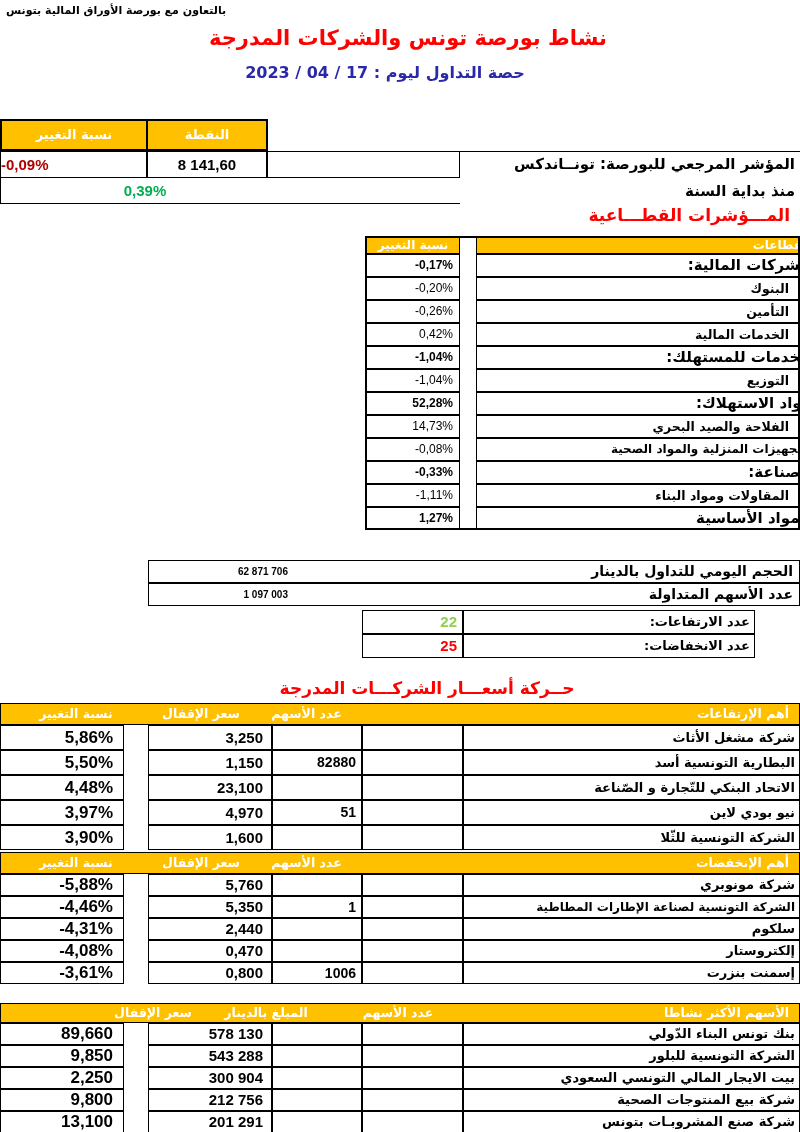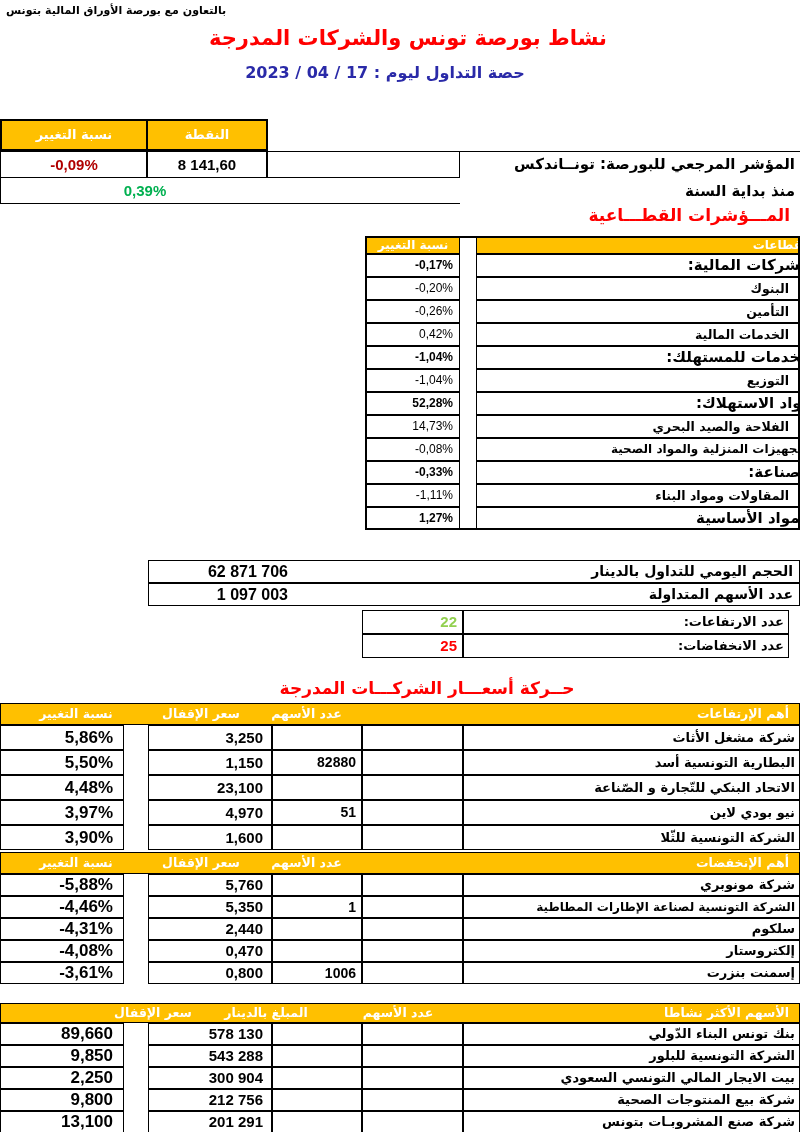--- a/index.html
+++ b/index.html
@@ -46,24 +46,24 @@
   .sec-major-l{font-size:15px;font-weight:bold;padding-right:4px;box-sizing:border-box}
   .sec-major-v{font-size:12px;padding-right:6px;box-sizing:border-box}
   .sec-sub-l{font-size:12.5px;font-weight:bold;padding-right:26px;box-sizing:border-box}
   .sec-sub-v{font-size:12px;font-weight:normal;padding-right:6px;box-sizing:border-box}
   .sec-outline{left:365px;top:236px;width:435px;height:294px;border:2px solid #000;box-sizing:border-box;pointer-events:none;background:transparent}
 
   
   .vol-row{left:148px;width:652px;height:23px;line-height:21px}
   .vol-r1{top:560px}
   .vol-r2{top:583px}
-  .vol-num{left:148px;width:140px;height:34px;line-height:23px;font-size:16px}
+  .vol-num{left:148px;width:140px;height:34px;line-height:23px;font-size:10px}
   .vol-lbl{font-size:14px;font-weight:bold;padding-right:6px;box-sizing:border-box}
   .rf-num{left:362px;width:101px;height:24px;line-height:22px;font-size:15px;padding-right:5px;box-sizing:border-box}
-  .rf-lbl{left:463px;width:326px;height:24px;line-height:22px;font-size:13px;font-weight:bold;padding-right:4px;box-sizing:border-box}
+  .rf-lbl{left:463px;width:292px;height:24px;line-height:22px;font-size:13px;font-weight:bold;padding-right:4px;box-sizing:border-box}
   .rf-r1{top:610px}
   .rf-r2{top:634px}
 
   
   .mov-title{left:54px;top:678px;width:746px;text-align:center;font-size:17px;font-weight:bold;direction:rtl}
 
   .hdr-bar{left:0;width:800px;box-sizing:border-box;border:1px solid #000;background:#FFC000}
   .hdr-txt{position:absolute;color:#fff;font-weight:bold;font-size:12.5px;text-align:center;direction:rtl}
   .h-change{left:25px;width:100px}
   .h-close{left:150px;width:100px}
@@ -94,21 +94,21 @@
 </head>
 <body>
 
 <div class="abs coop ar">بالتعاون مع بورصة الأوراق المالية بتونس</div>
 <div class="abs main-title red ar">نشاط بورصة تونس والشركات المدرجة</div>
 <div class="abs subtitle blue">حصة التداول ليوم : 17 / 04 / 2023</div>
 
 <div class="cell yellow ix-hd ix-h1">نسبة التغيير</div>
 <div class="cell yellow ix-hd ix-h2">النقطة</div>
 <div class="abs ix-line"></div>
-<div class="cell num ctr ix-r1 ix-c1 darkred" style="text-align:center">-0,09%</div>
+<div class="cell num ctr ix-r1 ix-c1 darkred" style="text-align:left">-0,09%</div>
 <div class="cell num ctr ix-r1 ix-c2" style="text-align:center">8 141,60</div>
 <div class="cell ix-r1 ix-c3"></div>
 <div class="abs ar ix-lbl" style="top:151px">المؤشر المرجعي للبورصة: تونــاندكس</div>
 <div class="abs ix-r2cell"></div>
 <div class="abs num green ix-r2val">0,39%</div>
 <div class="abs ar ix-lbl" style="top:178px">منذ بداية السنة</div>
 
 <div class="abs sec-title red">المـــؤشرات القطـــاعية</div>
 <div class="cell yellow sec-hd sec-vcol ctr">نسبة التغيير</div>
 <div class="cell yellow sec-hd sec-lcol ar" style="padding-right:4px">القطاعات</div>

